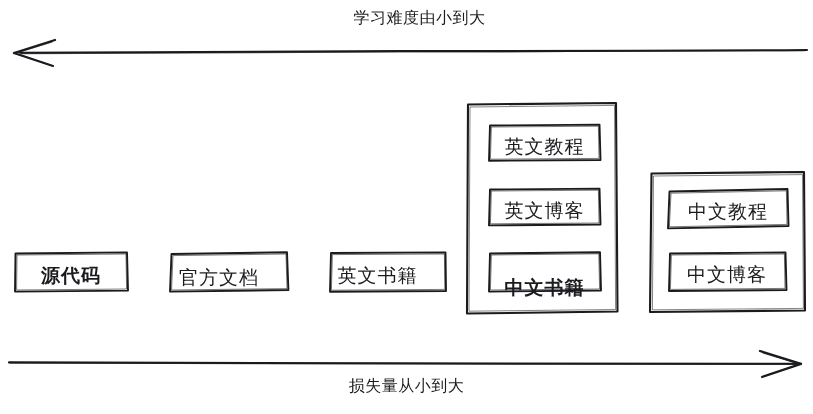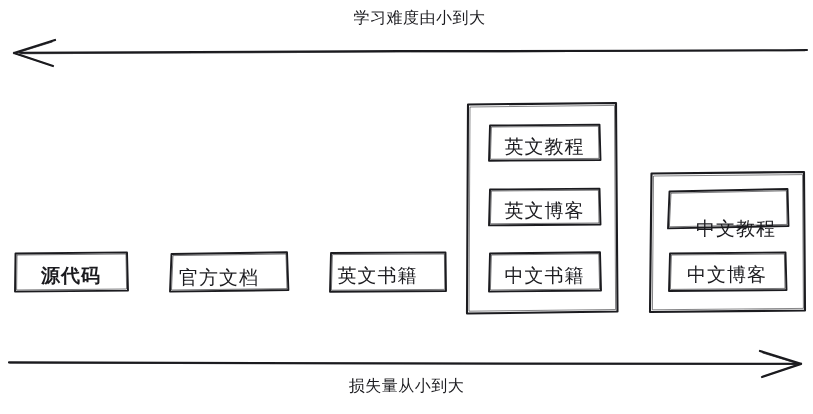--- a/index.html
+++ b/index.html
@@ -122,17 +122,17 @@
 <div class="node-label" style="left:14px;  top:263px; width:114px;font-weight:bold;">源代码</div>
 
 <div class="node-label" style="left:170px; top:265px; width:98px;">官方文档</div>
 
 <div class="node-label" style="left:330px; top:263px; width:95px;">英文书籍</div>
 
 <div class="node-label" style="left:489px; top:134px; width:111px;">英文教程</div>
 
 <div class="node-label" style="left:489px; top:198px; width:111px;">英文博客</div>
 
-<div class="node-label" style="left:489px; top:263px; width:111px;">中文书籍</div>
+<div class="node-label" style="left:489px; top:275px; width:111px;font-weight:bold;">中文书籍</div>
 
-<div class="node-label" style="left:668px; top:216px; width:136px;">中文教程</div>
+<div class="node-label" style="left:668px; top:199px; width:120px;">中文教程</div>
 
 <div class="node-label" style="left:668px; top:262px; width:118px;">中文博客</div>
 
 </body></html>

